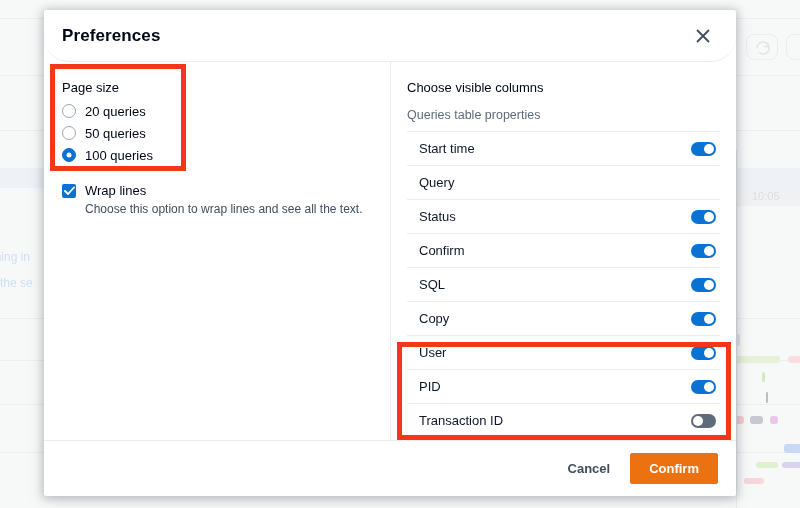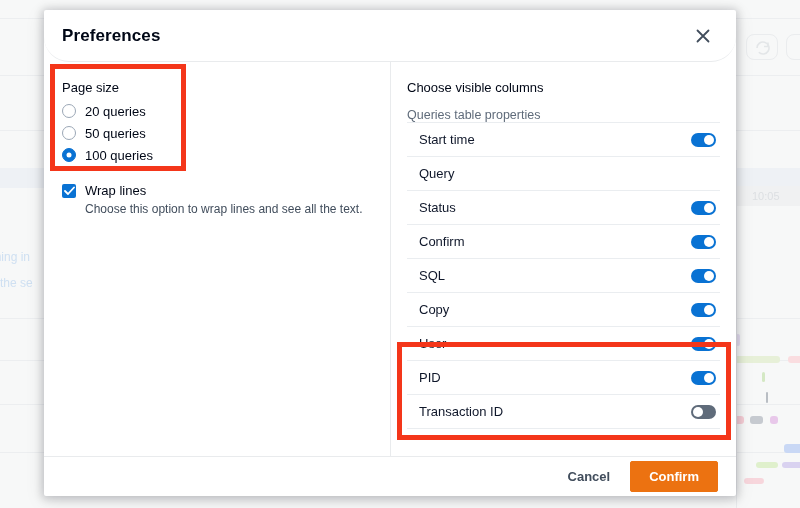--- a/index.html
+++ b/index.html
@@ -124,21 +124,21 @@
   }
   .checkbox svg { position: absolute; left: 1.5px; top: 2px; }
   .check-title { font-size: 13px; color: #000716; line-height: 17px; }
   .check-desc {
     font-size: 12px; color: #414d5c; line-height: 16px;
     margin-top: 2px;
   }
 
   
   .right-title { font-size: 13px; color: #000716; margin-bottom: 13px; }
-  .right-sub { font-size: 12.5px; color: #5f6b7a; margin-bottom: 0; }
+  .right-sub { font-size: 12.5px; color: #5f6b7a; margin-bottom: 9px; }
 
   .toggle-list { border-top: 1px solid #eaedf0; }
   .toggle-row {
     height: 34px;
     display: flex; align-items: center;
     border-bottom: 1px solid #eaedf0;
     padding: 0 4px 0 12px;
   }
   .toggle-label { font-size: 13px; color: #0f172a; }
   .toggle {
@@ -151,21 +151,21 @@
   .toggle .knob {
     position: absolute; top: 2px; left: 13px;
     width: 10px; height: 10px; border-radius: 50%;
     background: #ffffff;
   }
   .toggle.off .knob { left: 2px; }
   .toggle.none { visibility: hidden; }
 
   
   .modal-footer {
-    flex: none; height: 40px;
+    flex: none; height: 56px;
     border-top: 1px solid #e9ebed;
     display: flex; align-items: center; justify-content: flex-end;
     padding: 0 18px;
     gap: 10px;
   }
   .btn-link {
     font-size: 13px; font-weight: bold; color: #414d5c;
     padding: 6px 10px; cursor: pointer; border-radius: 2px;
   }
   .btn-primary {

